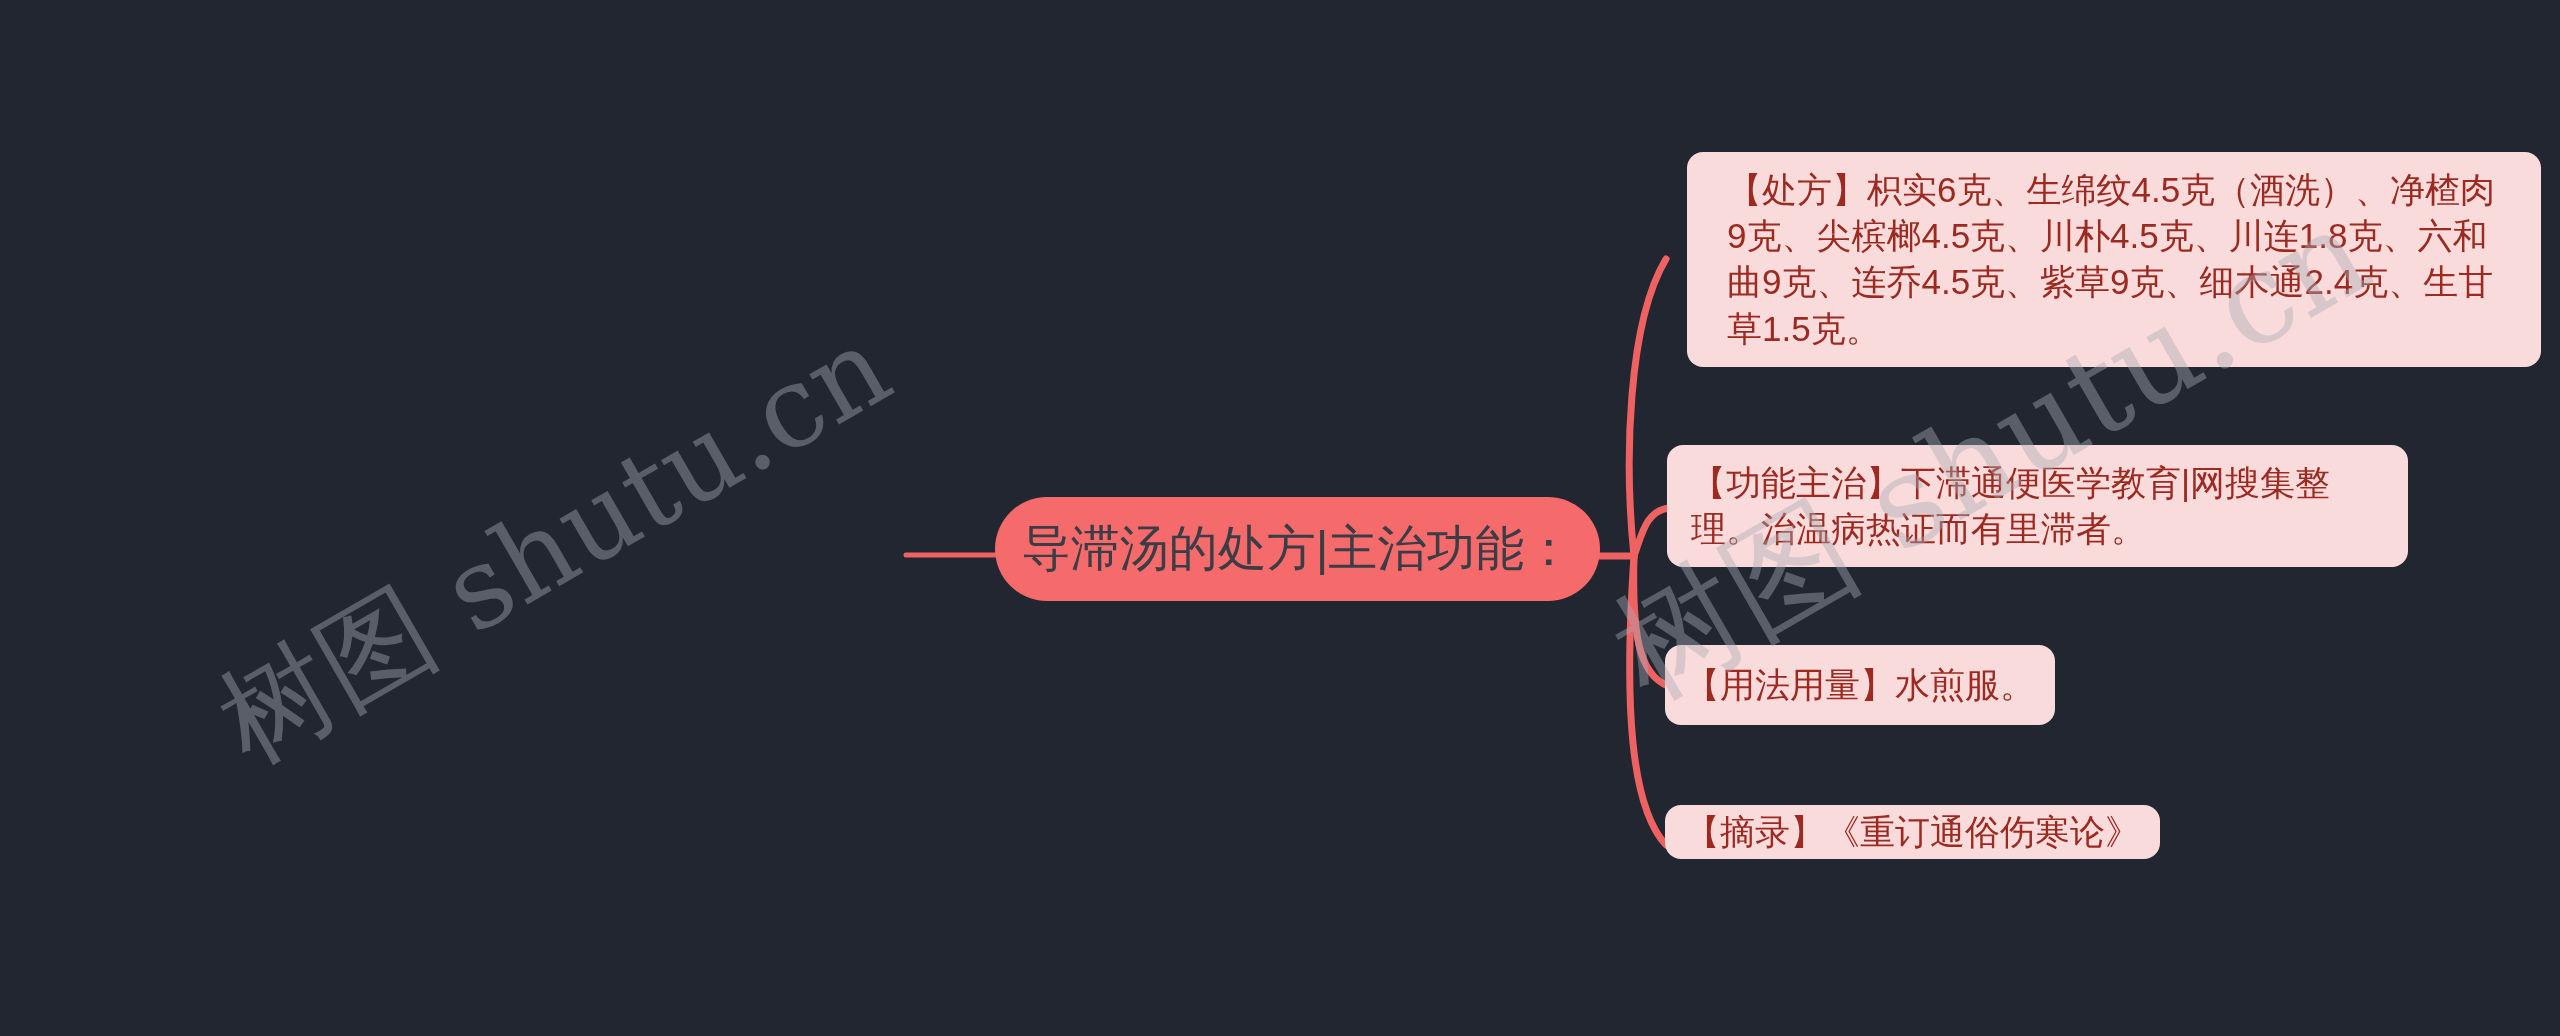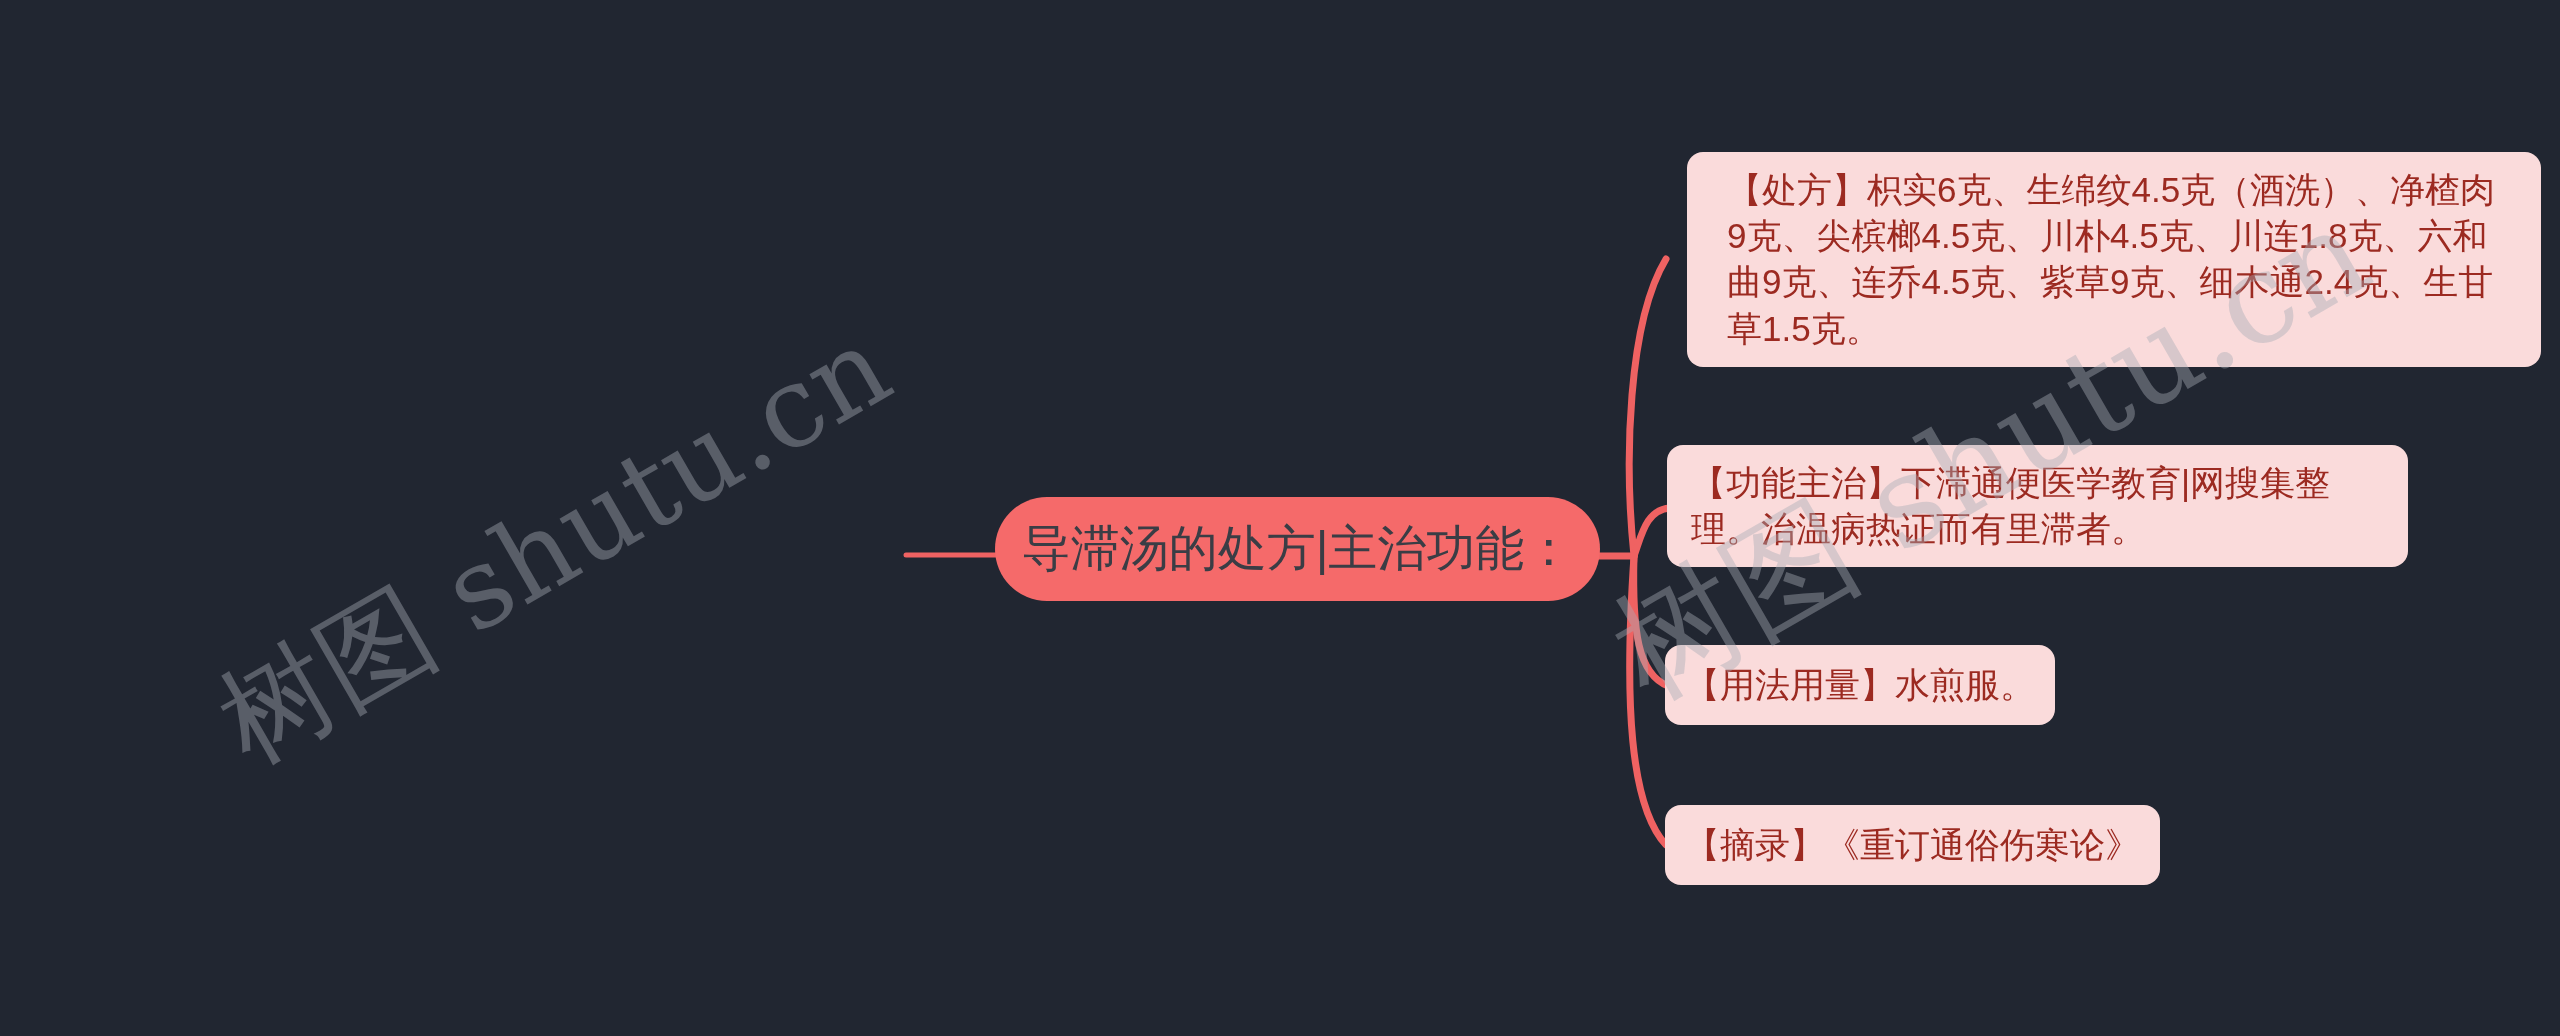--- a/index.html
+++ b/index.html
@@ -53,21 +53,21 @@
     color:var(--branch-box-text);
     border-radius:16px;
     font-size:35px;
     line-height:1.32;
     word-break:break-all;
     overflow-wrap:anywhere;
   }
   .branch.b1{left:1666px;top:152px;width:854px;padding:15px 40px;margin-left:21px;}
   .branch.b2{left:1667px;top:445px;width:741px;padding:15px 24px;}
   .branch.b3{left:1665px;top:645px;padding:17px 20px;white-space:nowrap;}
-  .branch.b4{left:1665px;top:805px;padding:17px 20px;white-space:nowrap;}
+  .branch.b4{left:1665px;top:805px;padding:4px 20px;white-space:nowrap;}
   .watermark{
     position:absolute;
     color:var(--watermark);
     font-family:"DejaVu Serif","Liberation Serif",serif;
     pointer-events:none;
     white-space:nowrap;
     z-index:5;
     transform-origin:center center;
   }
   .wm-left{

